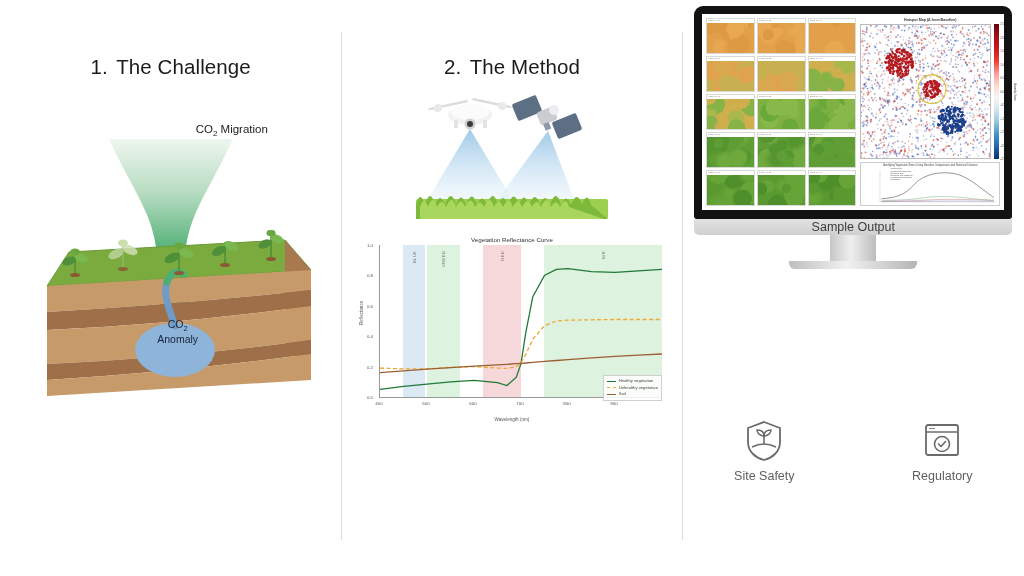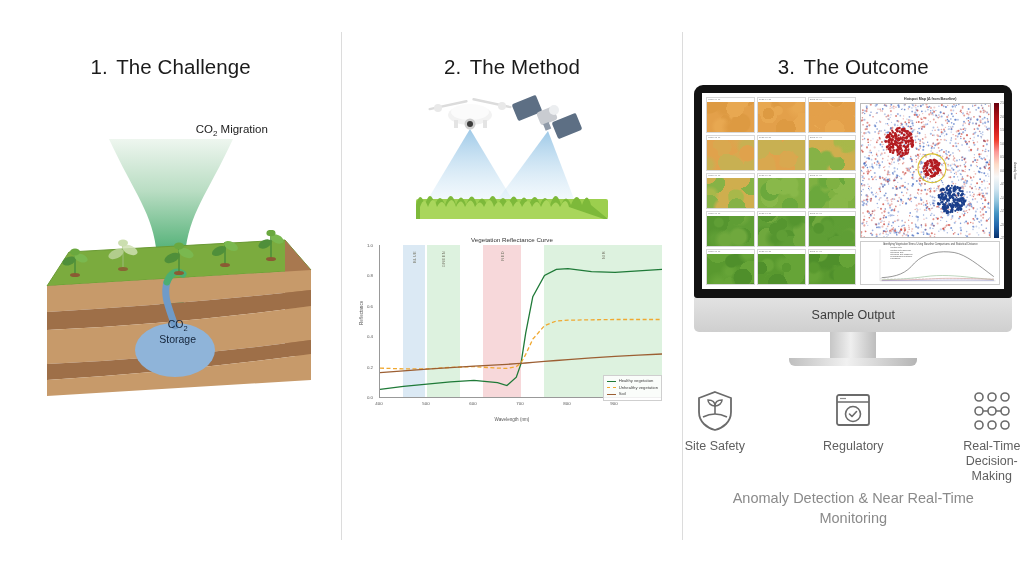--- a/index.html
+++ b/index.html
@@ -37,21 +37,21 @@
   .xtick{position:absolute;top:2px;font-size:4.4px;color:#555;transform:translateX(-50%);}
   .bandlabel{position:absolute;font-size:4px;color:#7a7a6a;writing-mode:vertical-rl;transform:rotate(180deg);letter-spacing:.4px;}
   .legbox{position:absolute;right:5px;bottom:22px;background:rgba(255,255,255,.85);border:.5px solid #cfcfcf;padding:2px 3px;line-height:6px;}
   .legrow{display:flex;align-items:center;font-size:4.2px;color:#444;white-space:nowrap;margin:.6px 0;}
   .legline{width:9px;height:0;border-top-width:1.1px;margin-right:2.2px;}
 
   
   .monitor{position:relative;width:318px;margin-top:6px;}
   .mon-bezel{background:#121212;border-radius:9px 9px 3px 3px;padding:8px 8px 9px 8px;}
   .mon-screen{background:#ffffff;height:196px;display:flex;gap:4px;padding:4px;box-sizing:border-box;}
-  .mon-chin{height:34px;background:linear-gradient(180deg,#e2e2e2,#cfcfcf);border-radius:0 0 5px 5px;display:flex;align-items:center;justify-content:center;color:#3d3d3d;font-size:12.5px;}
+  .mon-chin{height:16px;background:linear-gradient(180deg,#e2e2e2,#cfcfcf);border-radius:0 0 5px 5px;display:flex;align-items:center;justify-content:center;color:#3d3d3d;font-size:12.5px;}
   .mon-neck{width:46px;height:26px;margin:0 auto;background:linear-gradient(90deg,#c6c6c6,#efefef 45%,#bdbdbd);}
   .mon-foot{width:128px;height:8px;margin:0 auto;border-radius:0 0 6px 6px;background:linear-gradient(90deg,#bfbfbf,#f1f1f1 45%,#b5b5b5);}
 
   .tilegrid{width:150px;display:grid;grid-template-columns:repeat(3,1fr);grid-template-rows:repeat(5,1fr);gap:2px;}
   .tile{position:relative;border:.5px solid #d8d8d8;background:#e8a33d;overflow:hidden;}
   .tile .tlab{position:absolute;top:0;left:0;right:0;height:4px;background:#fff;color:#888;font-size:2.4px;padding-left:1px;line-height:4px;overflow:hidden;white-space:nowrap;}
 
   .rightcol{flex:1;display:flex;flex-direction:column;gap:3px;}
   .hotspot{position:relative;flex:1.35;display:flex;}
   .hs-title{position:absolute;top:0;left:0;right:0;text-align:center;font-size:3.6px;color:#333;font-weight:bold;}
@@ -149,21 +149,21 @@
             <ellipse cx="0" cy="10" rx="7" ry="4" transform="rotate(-24 0 10)"></ellipse>
             <ellipse cx="12" cy="5" rx="7" ry="4" transform="rotate(24 12 5)" fill="#7ab84f"></ellipse>
             <ellipse cx="6" cy="-1" rx="4.6" ry="3.2" fill="#6aa83f"></ellipse>
             <ellipse cx="6" cy="25" rx="5" ry="2" fill="#8b5a33"></ellipse>
           </g>
         </g>
       </svg>
 
       <div class="storage-txt">
         <span>CO</span><sub>2</sub><br>
-        <span>Storage</span>
+        <span>Anomaly</span>
       </div>
     </div>
 
   </div>
 
   <div class="panel">
     <div class="heading">
       <span class="num">2.</span>
       <span>The Method</span>
     </div>
@@ -265,24 +265,20 @@
           <div class="legrow">
             <span class="legline" style="border-top-style: solid; border-top-color: rgb(156, 95, 51);"></span>
             <span>Soil</span>
           </div>
         </div>
     </div>
 
   </div>
 
   <div class="panel">
-    <div class="heading">
-      <span class="num">3.</span>
-      <span>The Outcome</span>
-    </div>
 
     <div class="monitor">
       <div class="mon-bezel">
         <div class="mon-screen">
 
           <div class="tilegrid" id="tilegrid">
               <div class="tile" style="background-image: radial-gradient(circle at 60% 30%, rgb(232, 168, 81) 0px, rgb(232, 168, 81) 24%, transparent 22%), radial-gradient(circle at 53% 87%, rgb(221, 154, 66) 0px, rgb(221, 154, 66) 9%, transparent 28%), radial-gradient(circle at 21% 19%, rgb(221, 154, 66) 0px, rgb(221, 154, 66) 9%, transparent 17%), radial-gradient(circle at 3% 7%, rgb(221, 154, 66) 0px, rgb(221, 154, 66) 23%, transparent 25%), radial-gradient(circle at 74% 6%, rgb(232, 168, 81) 0px, rgb(232, 168, 81) 16%, transparent 14%), radial-gradient(circle at 89% 7%, rgb(221, 154, 66) 0px, rgb(221, 154, 66) 10%, transparent 10%), radial-gradient(circle at 72% 74%, rgb(221, 154, 66) 0px, rgb(221, 154, 66) 21%, transparent 25%), radial-gradient(circle at 74% 4%, rgb(232, 168, 81) 0px, rgb(232, 168, 81) 10%, transparent 22%), radial-gradient(circle at 38% 30%, rgb(221, 154, 66) 0px, rgb(221, 154, 66) 13%, transparent 26%), radial-gradient(circle at 56% 20%, rgb(232, 168, 81) 0px, rgb(232, 168, 81) 17%, transparent 17%), radial-gradient(circle at 30% 84%, rgb(232, 168, 81) 0px, rgb(232, 168, 81) 14%, transparent 23%), radial-gradient(circle at 59% 40%, rgb(232, 168, 81) 0px, rgb(232, 168, 81) 12%, transparent 12%), radial-gradient(circle at 59% 53%, rgb(232, 168, 81) 0px, rgb(232, 168, 81) 13%, transparent 18%), radial-gradient(circle at 8% 77%, rgb(227, 160, 74) 0px, rgb(227, 160, 74) 10%, transparent 25%), radial-gradient(circle at 60% 62%, rgb(221, 154, 66) 0px, rgb(221, 154, 66) 12%, transparent 19%), radial-gradient(circle at 39% 63%, rgb(221, 154, 66) 0px, rgb(221, 154, 66) 12%, transparent 13%); background-color: rgb(227, 160, 74);">
                 <div class="tlab">2023-04-11</div>
               </div>
               <div class="tile" style="background-image: radial-gradient(circle at 62% 0%, rgb(227, 160, 74) 0px, rgb(227, 160, 74) 20%, transparent 24%), radial-gradient(circle at 43% 37%, rgb(232, 168, 81) 0px, rgb(232, 168, 81) 12%, transparent 15%), radial-gradient(circle at 84% 28%, rgb(232, 168, 81) 0px, rgb(232, 168, 81) 9%, transparent 26%), radial-gradient(circle at 69% 45%, rgb(227, 160, 74) 0px, rgb(227, 160, 74) 21%, transparent 15%), radial-gradient(circle at 22% 46%, rgb(221, 154, 66) 0px, rgb(221, 154, 66) 14%, transparent 10%), radial-gradient(circle at 42% 11%, rgb(221, 154, 66) 0px, rgb(221, 154, 66) 12%, transparent 20%), radial-gradient(circle at 59% 90%, rgb(221, 154, 66) 0px, rgb(221, 154, 66) 24%, transparent 15%), radial-gradient(circle at 23% 50%, rgb(232, 168, 81) 0px, rgb(232, 168, 81) 21%, transparent 19%), radial-gradient(circle at 94% 78%, rgb(232, 168, 81) 0px, rgb(232, 168, 81) 23%, transparent 17%), radial-gradient(circle at 58% 89%, rgb(232, 168, 81) 0px, rgb(232, 168, 81) 13%, transparent 23%), radial-gradient(circle at 90% 87%, rgb(227, 160, 74) 0px, rgb(227, 160, 74) 12%, transparent 16%), radial-gradient(circle at 5% 14%, rgb(232, 168, 81) 0px, rgb(232, 168, 81) 21%, transparent 14%), radial-gradient(circle at 55% 29%, rgb(227, 160, 74) 0px, rgb(227, 160, 74) 18%, transparent 22%), radial-gradient(circle at 92% 91%, rgb(227, 160, 74) 0px, rgb(227, 160, 74) 19%, transparent 12%), radial-gradient(circle at 82% 33%, rgb(227, 160, 74) 0px, rgb(227, 160, 74) 19%, transparent 12%), radial-gradient(circle at 84% 36%, rgb(227, 160, 74) 0px, rgb(227, 160, 74) 18%, transparent 19%); background-color: rgb(227, 160, 74);">
@@ -2329,34 +2325,16 @@
         <svg width="40" height="42" viewBox="0 0 40 42">
           <rect x="4" y="5" width="32" height="30" rx="2" fill="none" stroke="#6b6b6b" stroke-width="1.8"></rect>
           <path d="M4,12 H36" stroke="#6b6b6b" stroke-width="1.5"></path>
           <path d="M7,8.5 H13" stroke="#8e8e8e" stroke-width="1.2"></path>
           <circle cx="20" cy="24" r="7.5" fill="none" stroke="#6b6b6b" stroke-width="1.6"></circle>
           <path d="M16.5,24 L19,26.5 L23.5,21.5" fill="none" stroke="#6b6b6b" stroke-width="1.6" stroke-linecap="round" stroke-linejoin="round"></path>
         </svg>
         <div class="ilabel">Regulatory</div>
       </div>
 
-      <div class="icon-item">
-        <svg width="44" height="42" viewBox="0 0 44 42">
-          <g fill="none" stroke="#6b6b6b" stroke-width="1.6">
-            <circle cx="9" cy="7" r="4"></circle>
-              <circle cx="22" cy="7" r="4"></circle>
-              <circle cx="35" cy="7" r="4"></circle>
-            <circle cx="9" cy="21" r="4"></circle>
-              <circle cx="22" cy="21" r="4"></circle>
-              <circle cx="35" cy="21" r="4"></circle>
-            <circle cx="9" cy="35" r="4"></circle>
-              <circle cx="22" cy="35" r="4"></circle>
-              <circle cx="35" cy="35" r="4"></circle>
-            <path d="M13,21 H18 M26,21 H31"></path>
-          </g>
-        </svg>
-        <div class="ilabel">Real-Time Decision-Making</div>
-      </div>
     </div>
 
-    <div class="caption">Anomaly Detection &amp; Near Real-Time Monitoring</div>
   </div>
 </div>
 
 </body></html>

